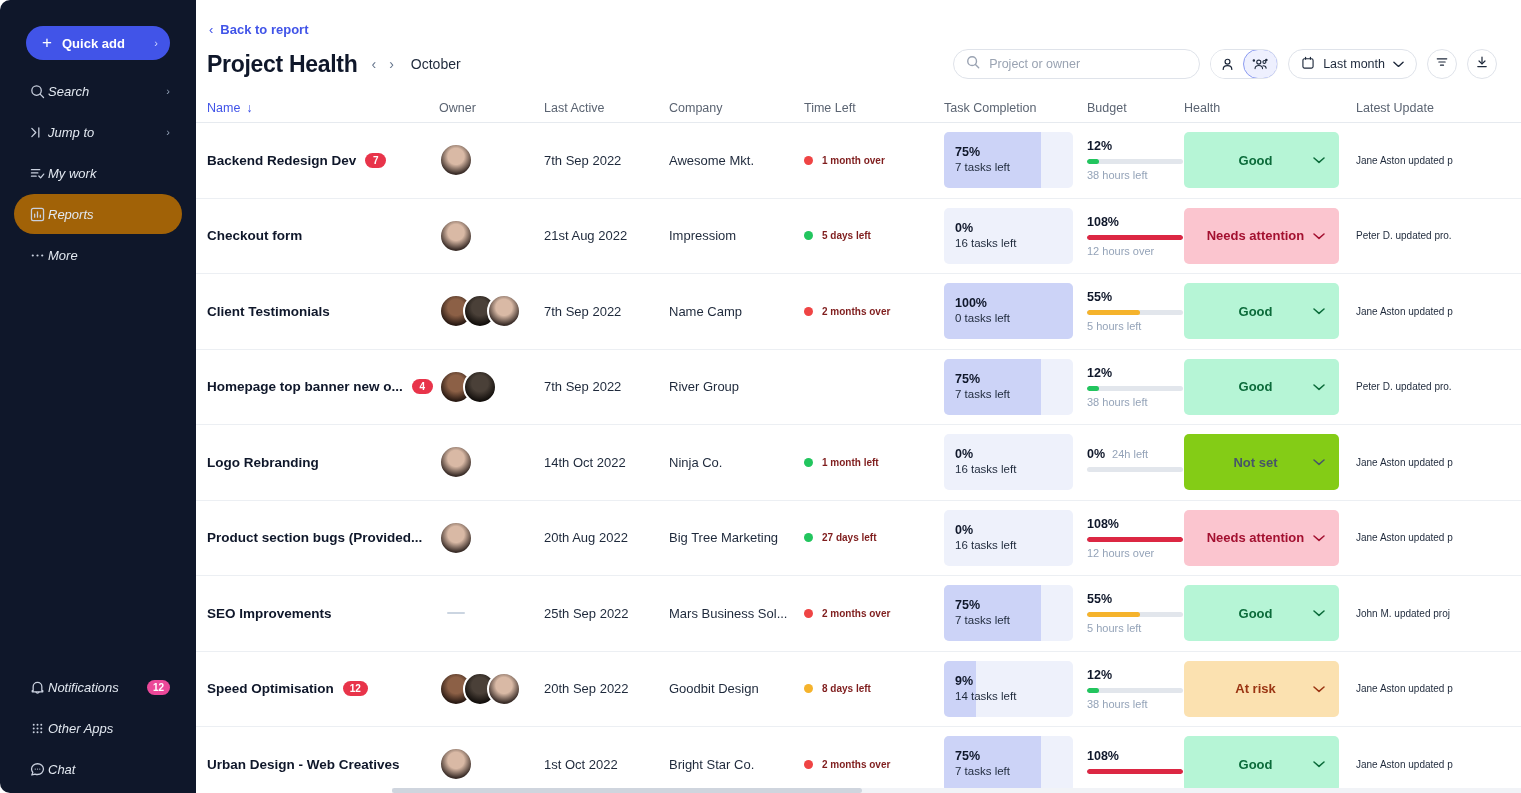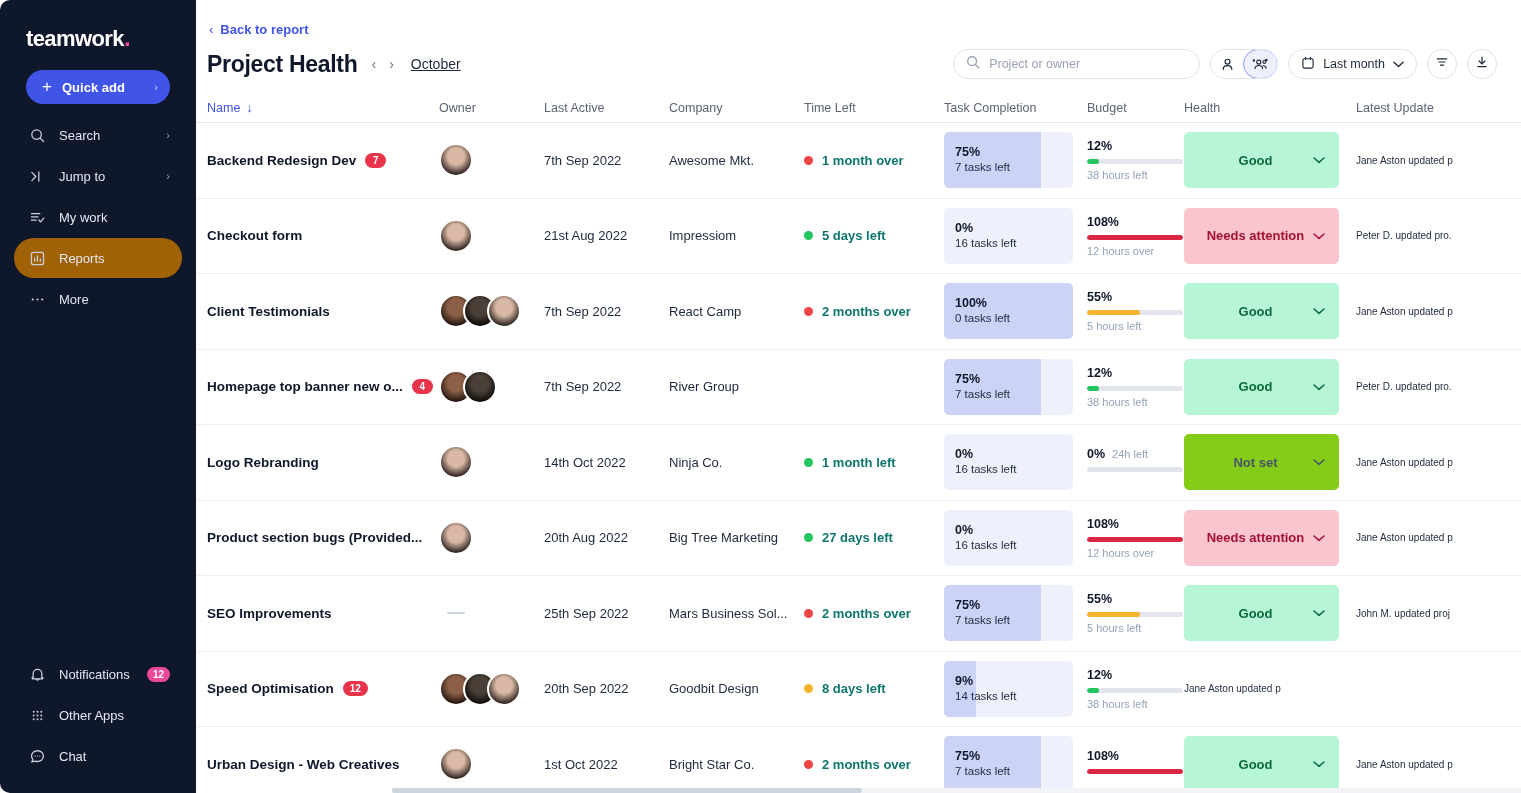--- a/index.html
+++ b/index.html
@@ -76,39 +76,39 @@
     font-size: 13px;
   }
   .nav-item.active { background: #a16207; }
   .nav-item .ico {
     width: 22px; height: 18px;
     display: flex; align-items: center; justify-content: center;
     color: #c9d0de;
     flex: 0 0 22px;
   }
   .nav-item .nav-label {
-    margin-left: 11px;
     flex: 1;
     font-size: 13px;
     color: #e2e8f0;
+    font-style: italic;
   }
   .nav-item .nav-chev { color: #94a3b8; font-size: 11px; }
   .badge-pill {
     background: #ec4899;
     color: #fff;
     font-size: 10px;
     font-weight: 700;
     border-radius: 9px;
     padding: 2px 6px;
     min-width: 20px;
     text-align: center;
   }
   .sidebar-bottom {
     margin-top: auto;
-    padding-bottom: 16px;
+    padding-bottom: 3px;
   }
 
   
   .main {
     flex: 1;
     height: 793px;
     background: #fff;
     position: relative;
     overflow: hidden;
     border-top-right-radius: 10px;
@@ -138,21 +138,21 @@
   .month-nav {
     display: flex; align-items: center;
     margin-left: 14px;
     gap: 13px;
   }
   .month-nav .mchev {
     color: #64748b; font-size: 14px; cursor: pointer;
     line-height: 1;
   }
   .month-label {
-    font-size: 14px; color: #1e293b; margin-left: 4px; font-weight: 500; text-decoration: underline;
+    font-size: 14px; color: #1e293b; margin-left: 4px; font-weight: 500;
   }
 
   .toolbar {
     margin-left: auto;
     display: flex;
     align-items: center;
     gap: 10px;
   }
   .search-box {
     width: 247px; height: 30px;
@@ -276,21 +276,21 @@
     flex: 0 0 auto;
   }
   .av:first-child { margin-left: 0; }
   .av-empty {
     width: 18px; height: 2px; background: #cbd5e1; border-radius: 2px;
     margin-left: 8px;
   }
   .cell-text { font-size: 13px; color: #1e293b; }
   .time-cell { display: flex; align-items: center; gap: 9px; }
   .dot { width: 9px; height: 9px; border-radius: 50%; flex: 0 0 9px; }
-  .time-label { font-size: 13px; font-weight: 700; color: #0f766e; }
+  .time-label { font-size: 10px; font-weight: 700; color: #7f1d1d; }
 
   
   .task-widget {
     position: relative;
     width: 129px; height: 56px;
     background: #eef1fb;
     border-radius: 5px;
     overflow: hidden;
   }
   .task-fill {
@@ -338,24 +338,20 @@
     height: 5px; background: #f1f3f7;
   }
   .scroll-thumb { height: 5px; width: 470px; background: #cfd5de; border-radius: 3px; }
 </style>
 </head>
 <body>
 
 <div id="app">
 
   <div class="sidebar">
-    <div class="logo">
-      <span>teamwork</span>
-        <span class="logo-dot">.</span>
-    </div>
 
     <div class="quick-add">
       <span class="plus">+</span>
       <span class="qa-label">Quick add</span>
       <span class="chev">›</span>
     </div>
 
     <div id="nav-main">
         <div class="nav-item">
           <span class="ico">
@@ -661,21 +657,21 @@
               </div>
             </div>
             <div class="c-owner">
               <div class="avatars">
                 <div class="av" style="background: radial-gradient(circle at 50% 38%, rgb(140, 96, 70) 0%, rgb(140, 96, 70) 34%, rgb(43, 27, 20) 72%);"></div>
                 <div class="av" style="background: radial-gradient(circle at 50% 38%, rgb(74, 64, 56) 0%, rgb(74, 64, 56) 34%, rgb(20, 16, 13) 72%);"></div>
                 <div class="av" style="background: radial-gradient(circle at 50% 38%, rgb(217, 185, 165) 0%, rgb(217, 185, 165) 34%, rgb(60, 47, 42) 72%);"></div>
               </div>
             </div>
             <div class="c-active cell-text">7th Sep 2022</div>
-            <div class="c-comp cell-text">React Camp</div>
+            <div class="c-comp cell-text">Name Camp</div>
             <div class="c-time">
               <div class="time-cell">
                 <span class="dot" style="background: rgb(239, 68, 68);"></span>
                 <span class="time-label">2 months over</span>
               </div>
             </div>
             <div class="c-task">
               <div class="task-widget">
                 <div class="task-fill" style="width: 100%;"></div>
                 <div class="task-txt">
@@ -941,20 +937,28 @@
               <div class="budget-w">
                 <div class="bud-top">
                   <span class="bud-pct">12%</span>
                 </div>
                 <div class="bud-bar">
                   <div class="bud-fill" style="width: 12%; background: rgb(34, 197, 94);"></div>
                 </div>
                 <div class="bud-sub">38 hours left</div>
               </div>
             </div>
+            <div class="c-health">
+              <div class="health-badge" style="background: rgb(251, 225, 176); color: rgb(154, 52, 18);">
+                <span class="health-label">At risk</span>
+                <span class="health-chev"><svg width="12" height="8" viewBox="0 0 12 8" fill="none" stroke-width="1.5">
+                    <polyline points="1,2 6,6.4 11,2" stroke-linecap="round" stroke-linejoin="round" stroke="#9a3412"></polyline>
+                  </svg></span>
+              </div>
+            </div>
             <div class="c-update">
               <div class="upd-text">Jane Aston updated p</div>
             </div>
           </div>
           <div class="tr">
             <div class="c-name">
               <div class="proj-name">
                 <span>Urban Design - Web Creatives</span>
               </div>
             </div>

